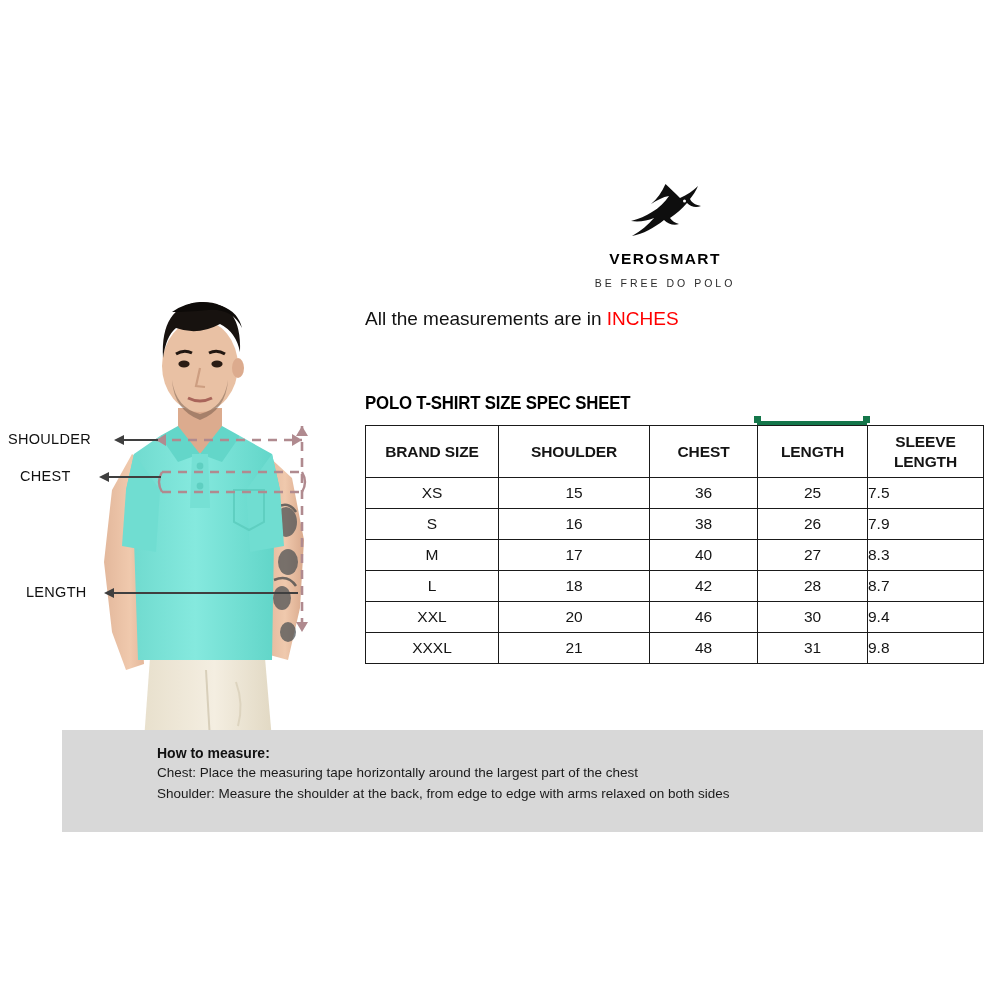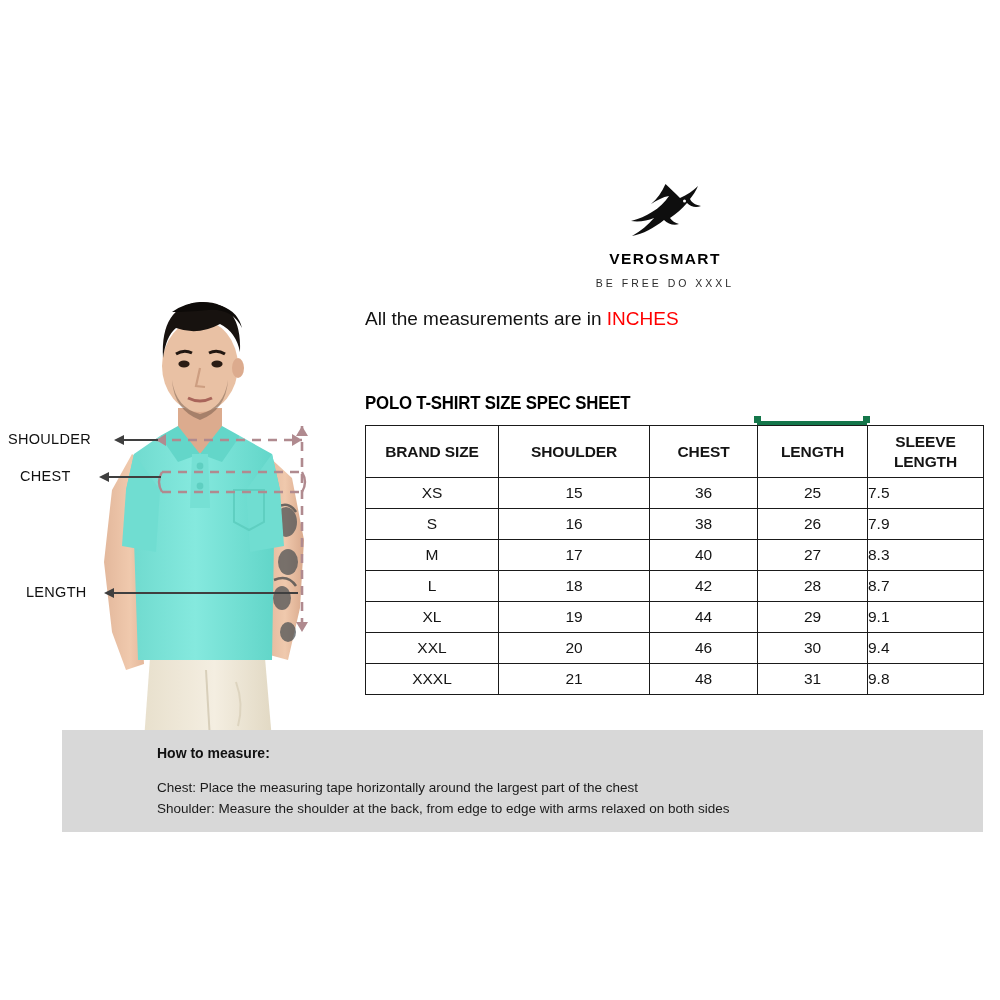--- a/index.html
+++ b/index.html
@@ -153,21 +153,21 @@
   #howto-inner {
     position: absolute;
     left: 95px;
     top: 15px;
     width: 800px;
   }
   #howto-heading {
     font-size: 14px;
     font-weight: bold;
     color: #111111;
-    margin-bottom: 17px;
+    margin-bottom: 2px;
   }
   .howto-line {
     font-size: 13.5px;
     color: #1b1b1b;
     line-height: 1.52;
     white-space: nowrap;
   }
 </style>
 </head>
 <body>
@@ -282,21 +282,21 @@
 <div id="brand-block">
   <svg id="brand-logo-mark" width="88" height="66" viewBox="0 0 88 66">
     <path d="M44.5 4 C41 12 36 19 30 24 C36 20 42 17 48 16 C44 22 38 28 31 32
              C25 36 18 39 10 41 C18 42 26 41 33 38 C27 45 20 51 11 56
              C22 54 33 48 43 40 C47 44 53 46 58 44 C54 43 51 41 49 38
              C55 34 61 29 66 23 C70 27 75 28 80 26 C75 25 71 23 69 19
              C72 15 75 11 77 6 C72 11 66 15 59 18 C54 13 49 8 44.5 4 Z" fill="#0e0e0e"></path>
     <circle cx="63.5" cy="21" r="1.5" fill="#ffffff"></circle>
   </svg>
   <div id="brand-name">VEROSMART</div>
-  <div id="brand-tagline">BE FREE DO XXXL</div>
+  <div id="brand-tagline">BE FREE DO POLO</div>
 </div>
 
 <div id="units-note"><span>All the measurements are in </span><span class="unit-emphasis">INCHES</span></div>
 
 <div id="spec-title">POLO T-SHIRT SIZE SPEC SHEET</div>
 
 <div id="size-table-wrap">
   <table class="size-table">
     <colgroup>
       <col style="width:133px">
@@ -337,27 +337,20 @@
           <td class="sleeve-col">8.3</td>
         </tr>
         <tr>
           <td>L</td>
           <td>18</td>
           <td>42</td>
           <td>28</td>
           <td class="sleeve-col">8.7</td>
         </tr>
         <tr>
-          <td>XL</td>
-          <td>19</td>
-          <td>44</td>
-          <td>29</td>
-          <td class="sleeve-col">9.1</td>
-        </tr>
-        <tr>
           <td>XXL</td>
           <td>20</td>
           <td>46</td>
           <td>30</td>
           <td class="sleeve-col">9.4</td>
         </tr>
         <tr>
           <td>XXXL</td>
           <td>21</td>
           <td>48</td>

